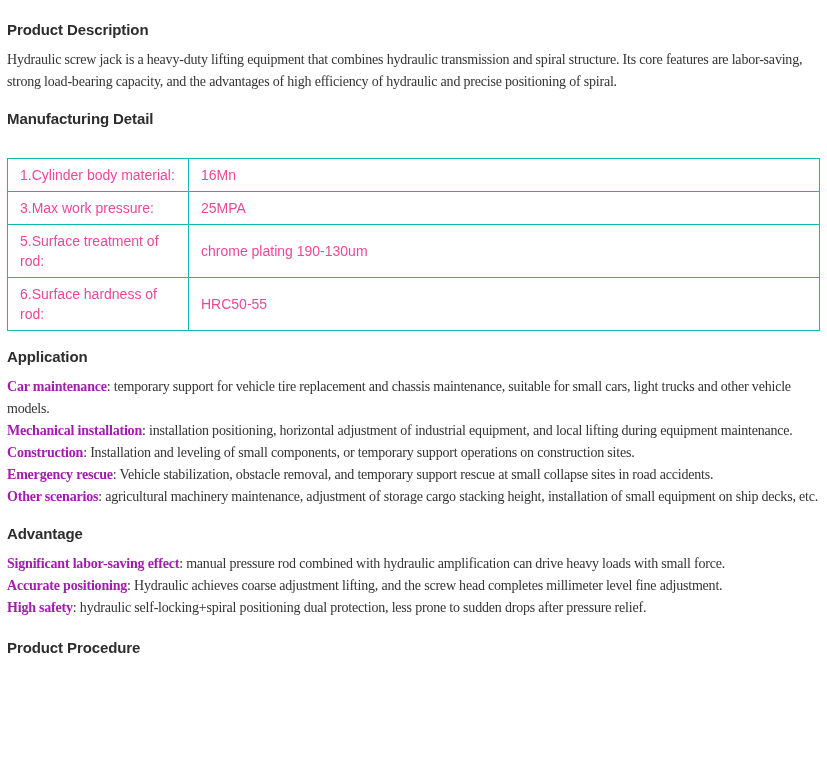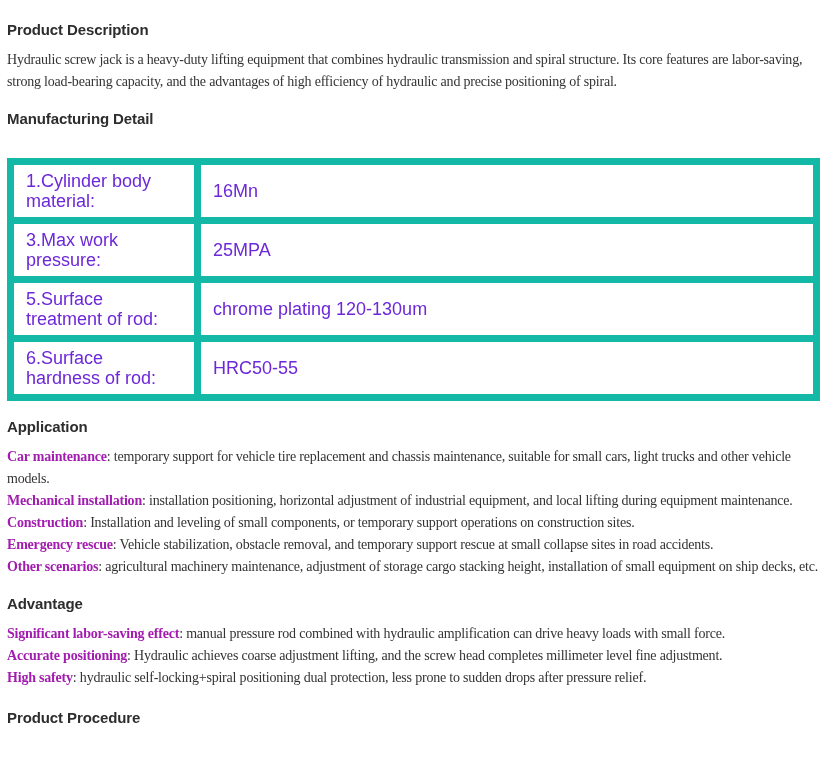--- a/index.html
+++ b/index.html
@@ -43,24 +43,24 @@
     color: #a21caf;
   }
   table.spec-table {
     border-collapse: collapse;
     width: 813px;
     margin: 29px 0 2px 0;
     table-layout: fixed;
     letter-spacing: 0;
   }
   table.spec-table td {
-    border: 7px solid #14b8a6;
-    font-size: 18px;
+    border: 1px solid #14b8a6;
+    font-size: 14px;
     line-height: 20px;
-    color: #6d28d9;
+    color: #ec4899;
     padding: 6px 12px;
     vertical-align: middle;
     background: #ffffff;
   }
   td.spec-label {
     width: 156px; 
   }
   .procedure-heading {
     margin-top: 19px;
   }
@@ -79,21 +79,21 @@
     <tr>
       <td class="spec-label">1.Cylinder body material:</td>
       <td class="spec-value">16Mn</td>
     </tr>
     <tr>
       <td class="spec-label">3.Max work pressure:</td>
       <td class="spec-value">25MPA</td>
     </tr>
     <tr>
       <td class="spec-label">5.Surface treatment of rod:</td>
-      <td class="spec-value">chrome plating 120-130um</td>
+      <td class="spec-value">chrome plating 190-130um</td>
     </tr>
     <tr>
       <td class="spec-label">6.Surface hardness of rod:</td>
       <td class="spec-value">HRC50-55</td>
     </tr>
   </tbody>
 </table>
 
 <h3 class="section-heading">Application</h3>
 

